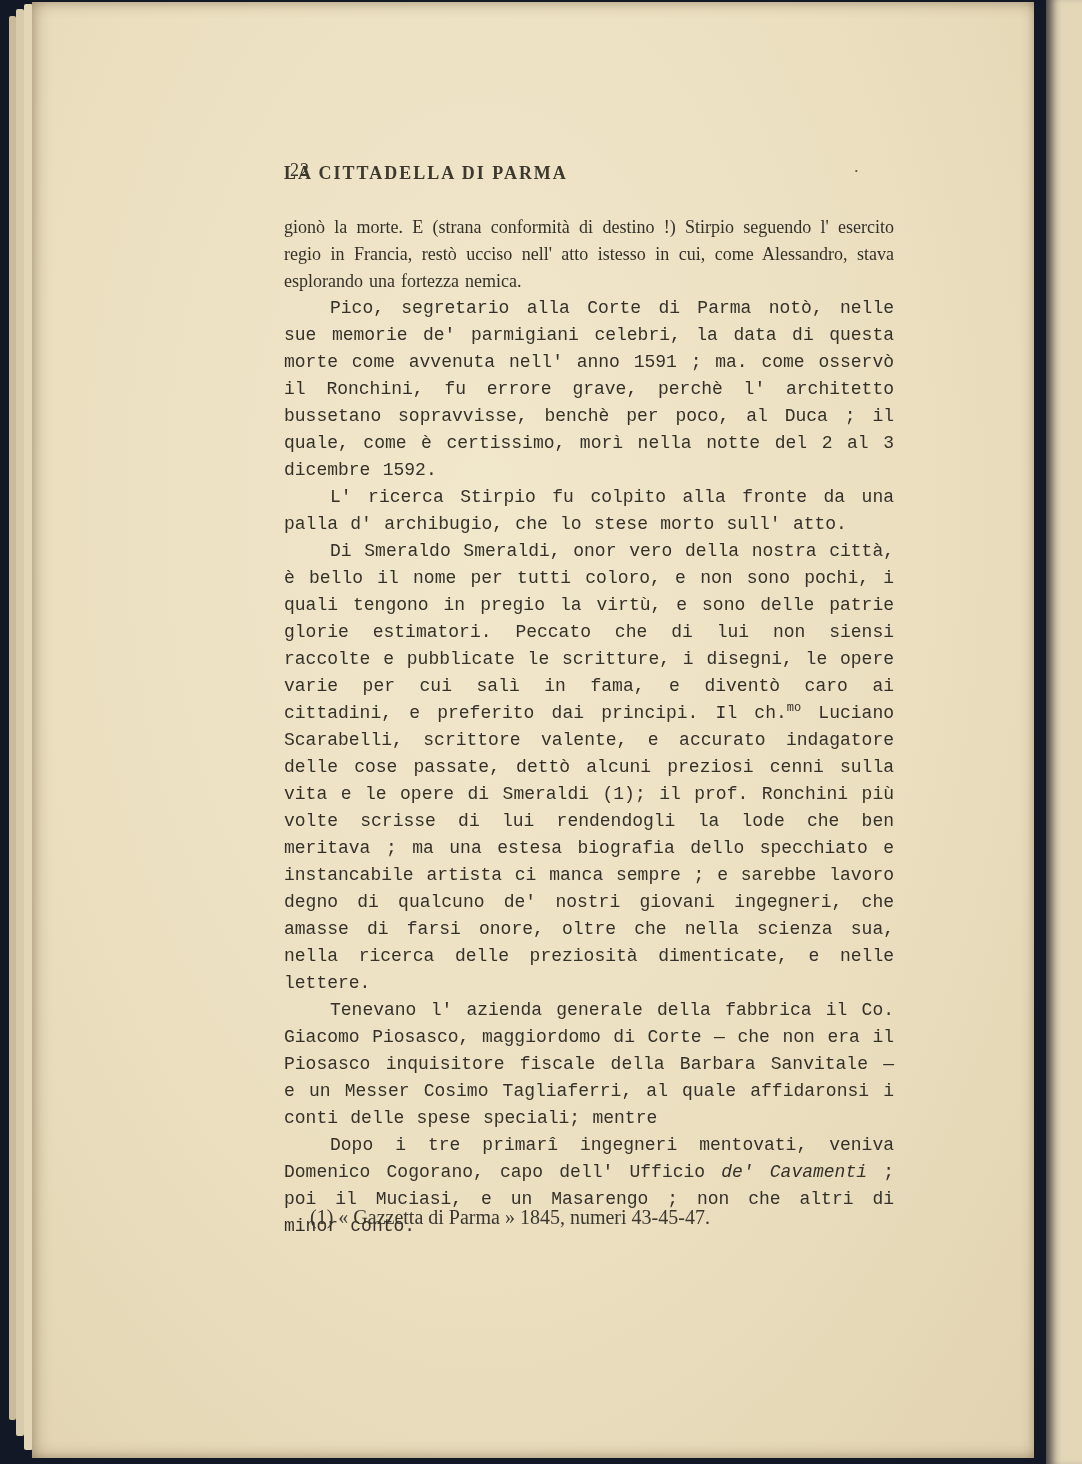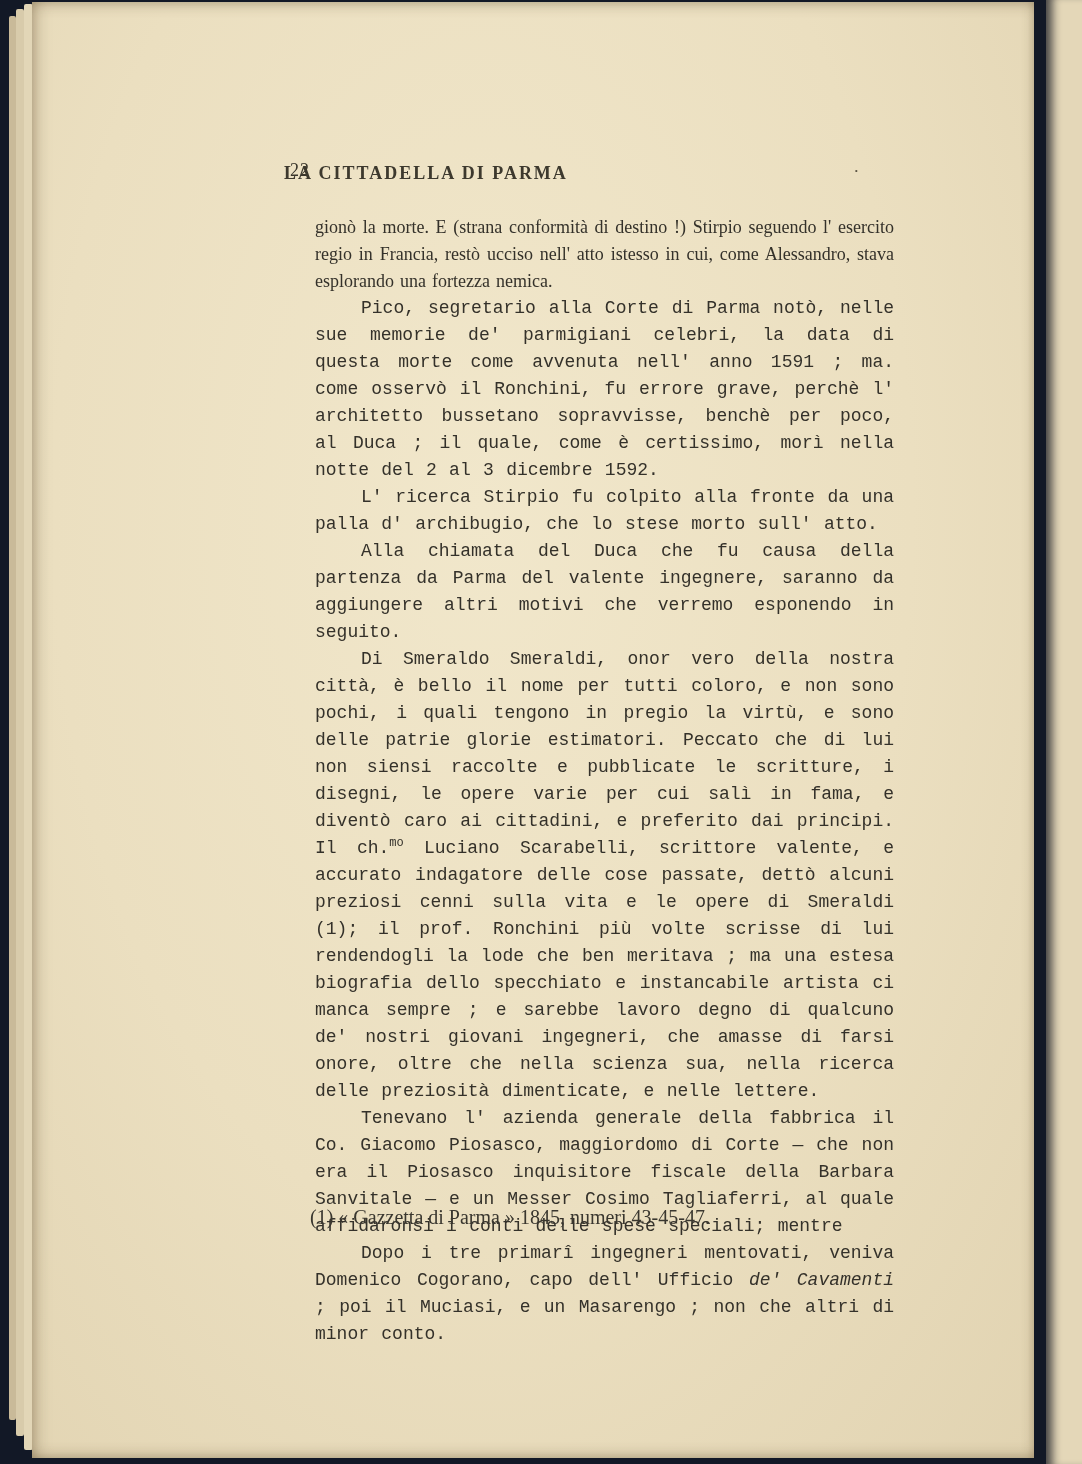--- a/index.html
+++ b/index.html
@@ -48,21 +48,20 @@
     position:absolute; right:28px; top:6px;
     font-size:9px; color:#5a5344;
   }
 
   .page-body {
     position:absolute; top:212px; left:252px; right:140px;
     color:#34312a;
     font-size:18px; line-height:27px;
     text-align:justify;
     word-spacing:1.5px;
-    margin-left:31px;
   }
   .page-body p { margin:0; }
   .page-body p.indent { text-indent:46px;font-family:Liberation Mono, monospace; }
   .page-body em { font-style:italic; }
   .page-body sup { font-size:12px; line-height:0; }
 
   .footnote {
     position:absolute; top:1204px; left:278px; right:170px;
     color:#3a372f;
     font-size:20px; line-height:22px;
@@ -79,21 +78,20 @@
   <div class="header">
     <span class="pagenum">22</span>
     <span class="running-title">LA CITTADELLA DI PARMA</span>
     <span class="header-mark">•</span>
   </div>
 
   <div class="page-body" id="paragraphs">
       <p><span>gionò la morte. E (strana conformità di destino !) Stirpio seguendo l' esercito regio in Francia, restò ucciso nell' atto istesso in cui, come Alessandro, stava esplorando una fortezza nemica.</span></p>
       <p class="indent"><span>Pico, segretario alla Corte di Parma notò, nelle sue memorie de' parmigiani celebri, la data di questa morte come avvenuta nell' anno 1591 ; ma. come osservò il Ronchini, fu errore grave, perchè l' architetto bussetano sopravvisse, benchè per poco, al Duca ; il quale, come è certissimo, morì nella notte del 2 al 3 dicembre 1592.</span></p>
       <p class="indent"><span>L' ricerca Stirpio fu colpito alla fronte da una palla d' archibugio, che lo stese morto sull' atto.</span></p>
-      <p class="indent"><span>Alla chiamata del Duca che fu causa della partenza da Parma del valente ingegnere, saranno da aggiungere altri motivi che verremo esponendo in seguito.</span></p>
       <p class="indent"><span>Di Smeraldo Smeraldi, onor vero della nostra città, è bello il nome per tutti coloro, e non sono pochi, i quali tengono in pregio la virtù, e sono delle patrie glorie estimatori. Peccato che di lui non siensi raccolte e pubblicate le scritture, i disegni, le opere varie per cui salì in fama, e diventò caro ai cittadini, e preferito dai principi. Il ch.</span><sup>mo</sup><span> Luciano Scarabelli, scrittore valente, e accurato indagatore delle cose passate, dettò alcuni preziosi cenni sulla vita e le opere di Smeraldi (1); il prof. Ronchini più volte scrisse di lui rendendogli la lode che ben meritava ; ma una estesa biografia dello specchiato e instancabile artista ci manca sempre ; e sarebbe lavoro degno di qualcuno de' nostri giovani ingegneri, che amasse di farsi onore, oltre che nella scienza sua, nella ricerca delle preziosità dimenticate, e nelle lettere.</span></p>
       <p class="indent"><span>Tenevano l' azienda generale della fabbrica il Co. Giacomo Piosasco, maggiordomo di Corte — che non era il Piosasco inquisitore fiscale della Barbara Sanvitale — e un Messer Cosimo Tagliaferri, al quale affidaronsi i conti delle spese speciali; mentre</span></p>
       <p class="indent"><span>Dopo i tre primarî ingegneri mentovati, veniva Domenico Cogorano, capo dell' Ufficio </span><em>de' Cavamenti</em><span> ; poi il Muciasi, e un Masarengo ; non che altri di minor conto.</span></p>
     </div>
 
   <div class="footnote">(1) « Gazzetta di Parma » 1845, numeri 43-45-47.</div>
 </div>
 
 <div class="right-page"></div>
 

